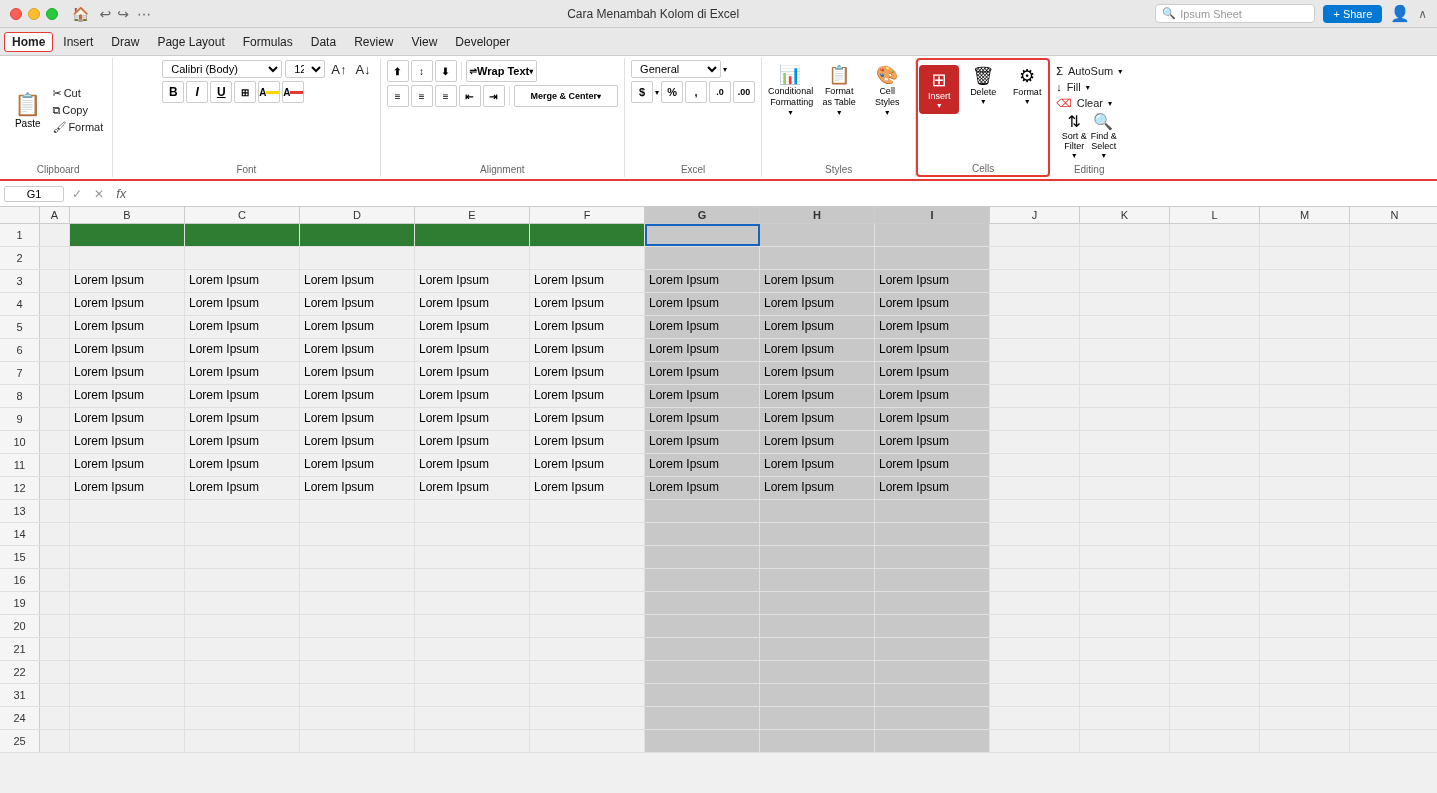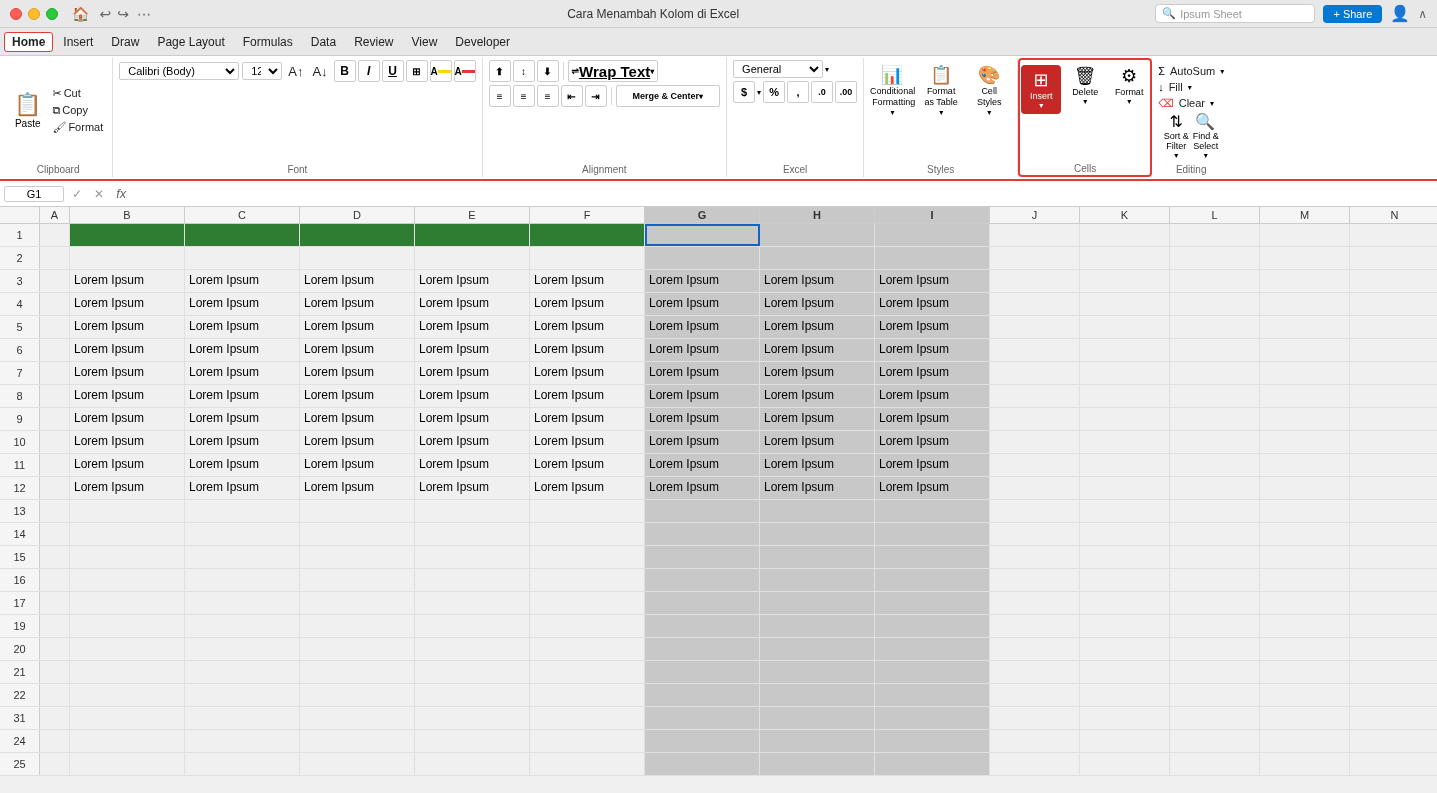--- a/index.html
+++ b/index.html
@@ -277,21 +277,21 @@
         <button class="small-btn">
           <span>🖌</span>
           <span>Format</span>
         </button>
       </div>
     </div>
     <div class="ribbon-group-label">Clipboard</div>
   </div>
 
   <div class="ribbon-group">
-    <div style="display:flex; flex-direction:row; gap:3px;">
+    <div style="display:flex; flex-direction:column; gap:3px;margin-left:43px;">
       <div style="display:flex; align-items:center; gap:3px;">
         <select class="font-selector">
           <option>Calibri (Body)</option>
         </select>
         <select class="font-size-selector">
           <option>12</option>
         </select>
         <button class="small-btn" style="font-size:13px;">A↑</button>
         <button class="small-btn" style="font-size:13px;">A↓</button>
       </div>
@@ -315,21 +315,21 @@
 
   <div class="ribbon-group">
     <div style="display:flex; flex-direction:column; gap:3px;">
       <div style="display:flex; align-items:center; gap:2px;">
         <button class="format-btn" style="font-size:10px;">⬆</button>
         <button class="format-btn" style="font-size:10px;">↕</button>
         <button class="format-btn" style="font-size:10px;">⬇</button>
         <div style="width:1px;background:#ddd;height:18px;margin:0 2px;"></div>
         <button class="format-btn" style="font-size:9px; width:auto; padding:1px 3px;">
           <span>⇌</span>
-          <span style="font-size:15px;text-decoration:underline;">Wrap Text</span>
+          <span style="font-size:11px;">Wrap Text</span>
           <span style="font-size:8px;">▾</span>
         </button>
       </div>
       <div style="display:flex; align-items:center; gap:2px;">
         <button class="format-btn" style="font-size:10px;">≡</button>
         <button class="format-btn" style="font-size:10px;">≡</button>
         <button class="format-btn" style="font-size:10px;">≡</button>
         <button class="format-btn" style="font-size:10px;">⇤</button>
         <button class="format-btn" style="font-size:10px;">⇥</button>
         <div style="width:1px;background:#ddd;height:18px;margin:0 2px;"></div>
@@ -736,37 +736,20 @@
         <div class="grid-cell cw-g" style="background: rgb(200, 200, 200);"></div>
         <div class="grid-cell cw-h" style="background: rgb(200, 200, 200);"></div>
         <div class="grid-cell cw-i" style="background: rgb(200, 200, 200);"></div>
         <div class="grid-cell cw-j"></div>
         <div class="grid-cell cw-k"></div>
         <div class="grid-cell cw-l"></div>
         <div class="grid-cell cw-m"></div>
         <div class="grid-cell cw-n"></div>
       </div>
       <div class="grid-row">
-        <div class="row-num cw-rn">17</div>
-        <div class="grid-cell cw-a"></div>
-        <div class="grid-cell cw-b"></div>
-        <div class="grid-cell cw-c"></div>
-        <div class="grid-cell cw-d"></div>
-        <div class="grid-cell cw-e"></div>
-        <div class="grid-cell cw-f"></div>
-        <div class="grid-cell cw-g" style="background: rgb(200, 200, 200);"></div>
-        <div class="grid-cell cw-h" style="background: rgb(200, 200, 200);"></div>
-        <div class="grid-cell cw-i" style="background: rgb(200, 200, 200);"></div>
-        <div class="grid-cell cw-j"></div>
-        <div class="grid-cell cw-k"></div>
-        <div class="grid-cell cw-l"></div>
-        <div class="grid-cell cw-m"></div>
-        <div class="grid-cell cw-n"></div>
-      </div>
-      <div class="grid-row">
         <div class="row-num cw-rn">19</div>
         <div class="grid-cell cw-a"></div>
         <div class="grid-cell cw-b"></div>
         <div class="grid-cell cw-c"></div>
         <div class="grid-cell cw-d"></div>
         <div class="grid-cell cw-e"></div>
         <div class="grid-cell cw-f"></div>
         <div class="grid-cell cw-g" style="background: rgb(200, 200, 200);"></div>
         <div class="grid-cell cw-h" style="background: rgb(200, 200, 200);"></div>
         <div class="grid-cell cw-i" style="background: rgb(200, 200, 200);"></div>

